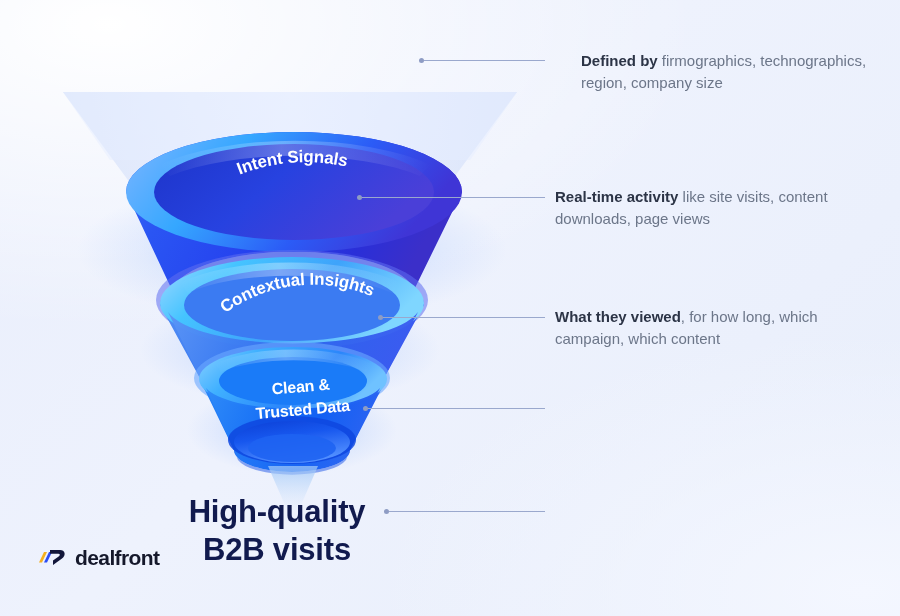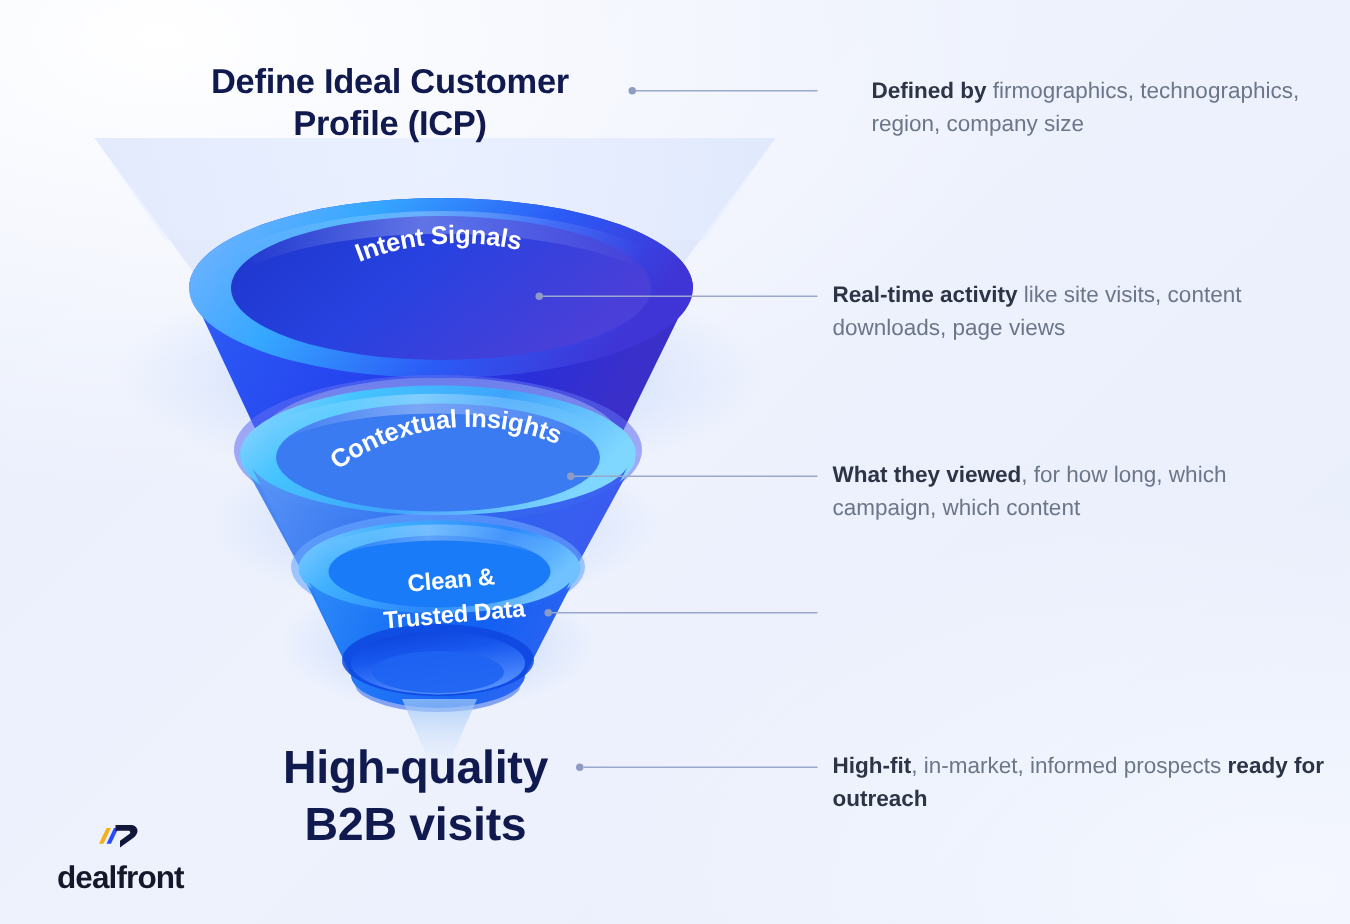--- a/index.html
+++ b/index.html
@@ -101,21 +101,20 @@
   }
 
   
   #logo {
     position: absolute;
     left: 38px;
     top: 546px;
     display: flex;
     align-items: center;
     gap: 7px;
-    flex-direction: column;
   }
   #logo .wordmark {
     font-size: 21px;
     font-weight: 700;
     color: #15182b;
     letter-spacing: -0.6px;
     line-height: 1;
   }
 </style>
 </head>
@@ -263,24 +262,20 @@
       <ellipse cx="292" cy="442" rx="58" ry="21" fill="url(#ring3Bowl)"></ellipse>
       <ellipse cx="292" cy="448" rx="44" ry="14" fill="#1e63f2" opacity="0.9"></ellipse>
       <path d="M 234 450 A 58 22 0 0 0 350 450 L 346 460 A 56 20 0 0 1 238 460 Z" fill="#1d56e8" opacity="0.5"></path>
     </g>
 
     <g>
       <path d="M 268 466 L 318 466 L 298 512 L 288 512 Z" fill="url(#beamBottom)" opacity="0.9"></path>
     </g>
   </svg>
 
-  <div class="heading" id="icp-heading">
-    <div>Define Ideal Customer</div>
-    <div>Profile (ICP)</div>
-  </div>
 
   <svg class="stage-label-svg" style="left:180px; top:168px; width:230px; height:52px;" viewBox="0 0 230 52">
     <path id="arcIntent" d="M 8 38 A 180 180 0 0 1 222 22" fill="none"></path>
     <text class="stage-text" style="font-size:17px;">
       <textPath href="#arcIntent" startOffset="50%" text-anchor="middle">Intent Signals</textPath>
     </text>
   </svg>
 
   <svg class="stage-label-svg" style="left:200px; top:288px; width:200px; height:52px;" viewBox="0 0 200 52">
     <path id="arcContext" d="M 6 42 A 150 150 0 0 1 194 20" fill="none"></path>
@@ -328,23 +323,20 @@
 
   <div class="desc" style="left:555px; top:306px;">
     <b>What they viewed</b><span>, for how long, which campaign, which content</span>
   </div>
 
   <div class="desc" style="left:555px; top:186px;">
     <b>Real-time activity</b><span> like site visits, content downloads, page views</span>
   </div>
 
 
-  <div class="desc" style="left:555px; top:500px;">
-    <b>High-fit</b><span>, in-market, informed prospects </span><b>ready for outreach</b>
-  </div>
 
   <div id="logo">
     <svg width="30" height="22" viewBox="0 0 30 22">
       <path d="M1 16.5 L6 6 L9 6 L4 16.5 Z" fill="#f5b01e"></path>
       <path d="M6 16.5 L11 6 L14 6 L9 16.5 Z" fill="#2a4cf5"></path>
       <path d="M12 4 L22 4 C27 4 28.5 9 24 12.5 L15 19 L15 14.5 L21 10.2 C22.4 9.2 22 7.8 20.3 7.8 L12 7.8 Z" fill="#12163a"></path>
     </svg>
     <span class="wordmark">dealfront</span>
   </div>
 

